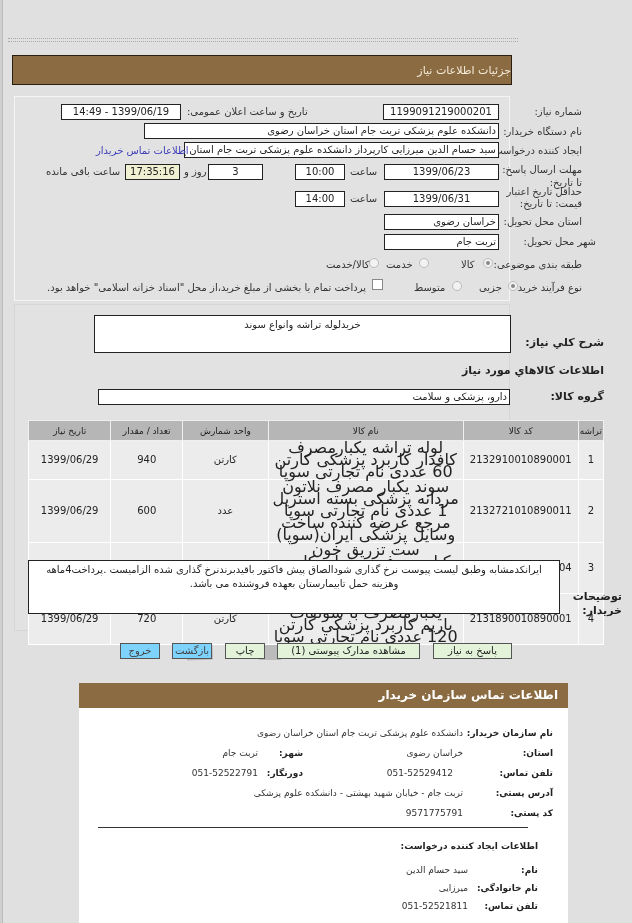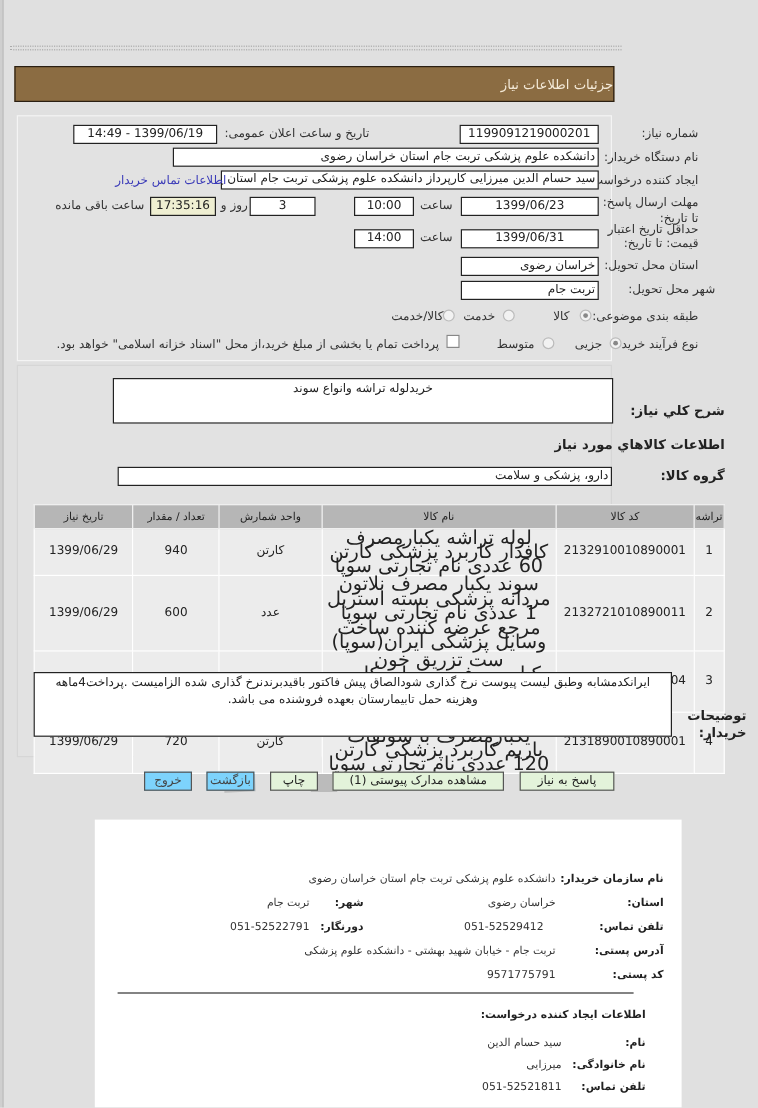--- a/index.html
+++ b/index.html
@@ -160,20 +160,21 @@
 <span class="lbl bold" style="right:10px;top:590px;width:48px;white-space:normal;line-height:14px;">توضیحات خریدار:</span>
 <div class="textarea" style="left:28px;top:560px;width:532px;height:54px;">ایرانکدمشابه وطبق لیست پیوست نرخ گذاری شودالصاق پیش فاکتور باقیدبرندنرخ گذاری شده الزامیست .پرداخت4ماهه وهزینه حمل تابیمارستان بعهده فروشنده می باشد.</div>
 
 <div class="btn green" style="left:433px;top:643px;width:79px;">پاسخ به نیاز</div>
 <div class="btn green" style="left:277px;top:643px;width:143px;">مشاهده مدارک پیوستی (1)</div>
 <div class="btn green" style="left:225px;top:643px;width:40px;">چاپ</div>
 <div class="btn red" style="left:172px;top:643px;width:40px;">بازگشت</div>
 <div class="btn red" style="left:120px;top:643px;width:40px;">خروج</div>
 
 <div class="contact-card">
+  <div class="contact-head">اطلاعات تماس سازمان خریدار</div>
 
   <span class="c-lbl" style="right:15px;top:45px;">نام سازمان خریدار:</span>
   <span class="c-val" style="right:105px;top:45px;">دانشکده علوم پزشکی تربت جام استان خراسان رضوی</span>
 
   <span class="c-lbl" style="right:15px;top:65px;">استان:</span>
   <span class="c-val" style="right:105px;top:65px;">خراسان رضوی</span>
   <span class="c-lbl" style="right:265px;top:65px;">شهر:</span>
   <span class="c-val" style="right:310px;top:65px;">تربت جام</span>
 
   <span class="c-lbl" style="right:15px;top:85px;">تلفن تماس:</span>

